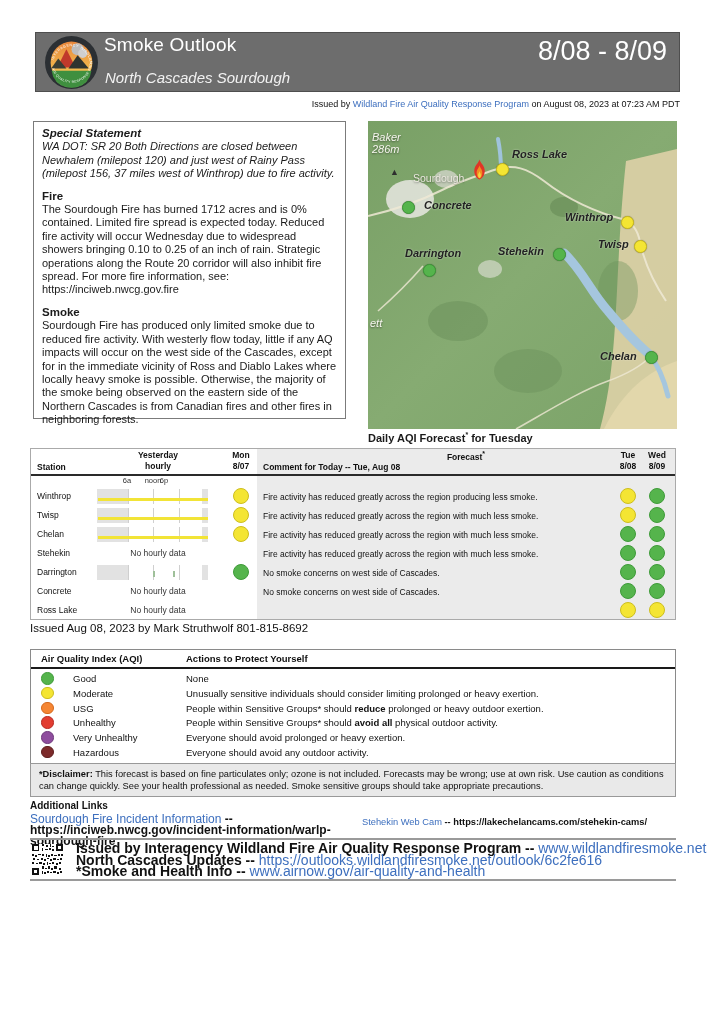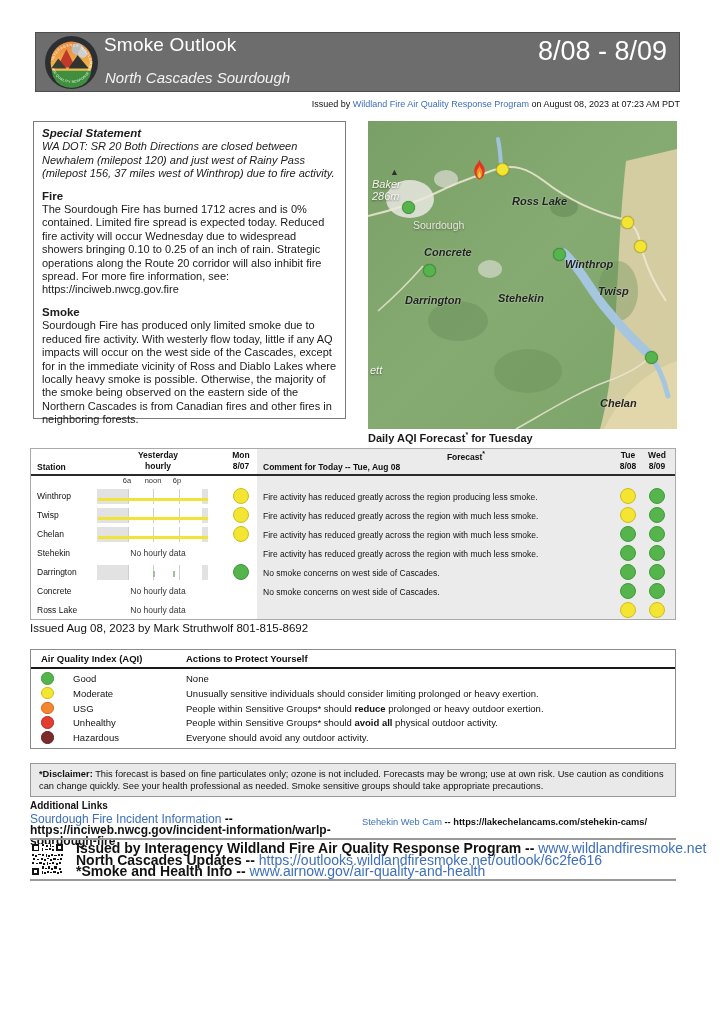--- a/index.html
+++ b/index.html
@@ -17,21 +17,21 @@
   
   .lbox{position:absolute;left:33px;top:121px;width:313px;height:298px;border:1px solid #7b7b7b;
         box-sizing:border-box;padding:5px 8px 0 8px;font-size:11px;line-height:13.4px;color:#1a1a1a;}
   .sec{margin-bottom:9px;}
   .sec-h{font-weight:bold;font-size:11.5px;}
   .it{font-style:italic;}
   
   .map{position:absolute;left:368px;top:121px;width:309px;height:308px;overflow:hidden;}
   .map svg.terrain{position:absolute;left:0;top:0;}
   .map-dot{position:absolute;width:11px;height:11px;border-radius:50%;box-shadow:0 0 1px rgba(0,0,0,.5);}
-  .map-label{position:absolute;white-space:nowrap;margin-top:47px;}
+  .map-label{position:absolute;white-space:nowrap;}
   .map-label.city{font-size:11px;font-weight:bold;font-style:italic;color:#222;text-shadow:0 0 2px rgba(255,255,255,.55);}
   .map-label.place-white{font-size:11px;font-style:italic;color:#f7f6ef;text-shadow:0 1px 2px rgba(0,0,0,.45);}
   .map-label.place-white-sm{font-size:10.5px;color:#ebe8df;text-shadow:0 1px 2px rgba(0,0,0,.4);}
   .peak{position:absolute;left:22px;top:46px;font-size:9px;color:#2e2e2e;}
   .flame{position:absolute;left:103px;top:38px;}
   .map-caption{position:absolute;left:368px;top:431px;font-size:11px;font-weight:bold;color:#1a1a1a;}
   .map-caption sup,.f-sup{font-size:7px;vertical-align:super;}
   
   .dot-good{background:#55b44c;border:1px solid #3f9b39;}
   .dot-moderate{background:#f4e533;border:1px solid #cdbe1e;}
@@ -49,21 +49,21 @@
   .h-yest{left:66px;width:122px;top:1px;text-align:center;line-height:11px;}
   .h-mon{left:191px;width:38px;top:1px;text-align:center;line-height:11px;}
   .h-fore{left:226px;right:0;top:1px;text-align:center;}
   .h-comment{left:232px;bottom:2px;}
   .h-tue{left:582px;width:30px;top:1px;text-align:center;line-height:11px;}
   .h-wed{left:609px;width:34px;top:1px;text-align:center;line-height:11px;}
   .ft-ticks{position:absolute;left:0;top:27px;right:0;height:11px;font-size:7.5px;color:#333;}
   .ft-ticks span{position:absolute;text-align:center;}
   .tick-6a{left:88px;width:16px;}
   .tick-noon{left:108px;width:28px;}
-  .tick-6p{left:138px;width:16px;}
+  .tick-6p{left:125px;width:16px;}
   .ft-body{position:absolute;left:0;top:38px;right:0;bottom:0;}
   .ft-row{position:relative;height:19px;}
   .ft-station{position:absolute;left:6px;top:4px;font-size:8.5px;color:#111;}
   .ft-nodata{position:absolute;left:66px;width:122px;top:4px;text-align:center;font-size:8.5px;color:#333;}
   .spark{position:absolute;left:66px;top:2px;width:122px;height:15px;background:#fff;}
   .spark i{position:absolute;display:block;}
   .sb{top:0;bottom:0;background:#e2e2e2;}
   .sb.l{left:0;width:25%;}
   .sb.r{left:86%;width:5%;}
   .sg{top:0;bottom:0;width:1px;background:#cfcfcf;}
@@ -332,20 +332,25 @@
           <div class="lg-dot dot-usg"></div>
           <div class="lg-level">USG</div>
           <div class="lg-action"><span>People within Sensitive Groups* should </span><b>reduce</b><span> prolonged or heavy outdoor exertion.</span></div>
         </div>
         <div class="lg-row">
           <div class="lg-dot dot-unhealthy"></div>
           <div class="lg-level">Unhealthy</div>
           <div class="lg-action"><span>People within Sensitive Groups* should </span><b>avoid all</b><span> physical outdoor activity.</span></div>
         </div>
         <div class="lg-row">
+          <div class="lg-dot dot-very_unhealthy"></div>
+          <div class="lg-level">Very Unhealthy</div>
+          <div class="lg-action"><span>Everyone should avoid prolonged or heavy exertion.</span></div>
+        </div>
+        <div class="lg-row">
           <div class="lg-dot dot-hazardous"></div>
           <div class="lg-level">Hazardous</div>
           <div class="lg-action"><span>Everyone should avoid any outdoor activity.</span></div>
         </div>
       </div>
   </div>
 
   <div class="disc"><b>*Disclaimer:</b><span> This forecast is based on fine particulates only; ozone is not included. Forecasts may be wrong; use at own risk. Use caution as conditions can change quickly. See your health professional as needed. Smoke sensitive groups should take appropriate precautions.</span></div>
 
   <div class="addl-h">Additional Links</div>

